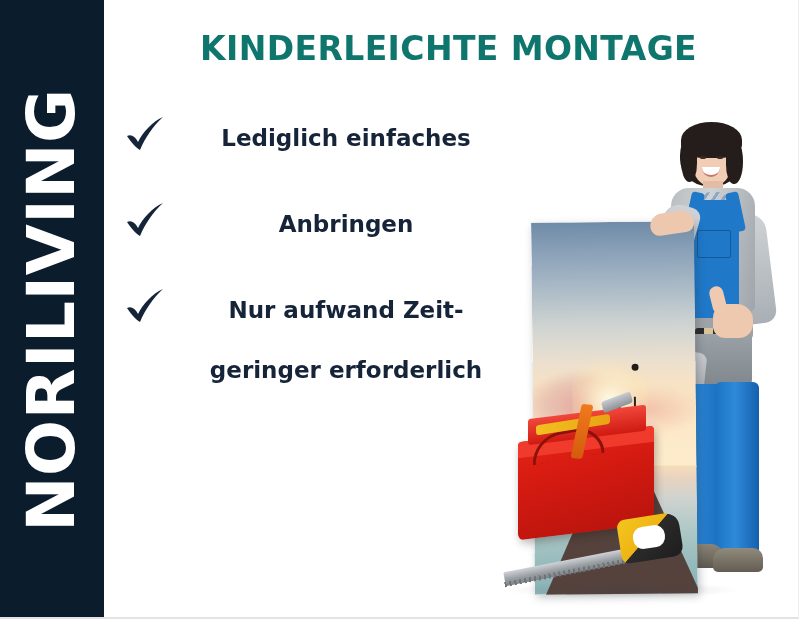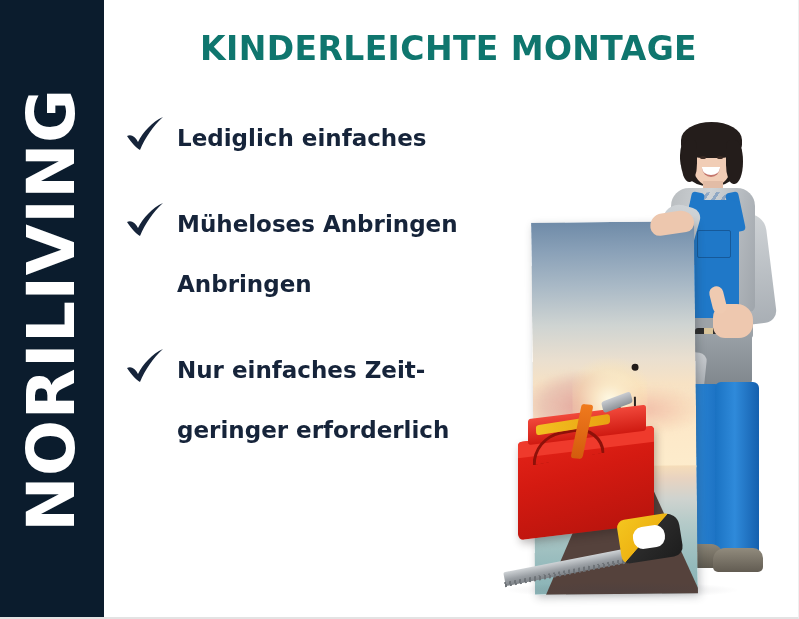--- a/index.html
+++ b/index.html
@@ -90,21 +90,21 @@
     height: 36px;
   }
   .check-icon svg { display: block; }
   .bullet-lines {
     font-family: "DejaVu Sans", sans-serif;
     font-weight: 700;
     font-size: 23px;
     line-height: 60px;
     color: #16243a;
   }
-  .bullet-line { display: block; white-space: nowrap; }
+  .bullet-line { display: block; white-space: nowrap; text-align: center; }
 
   
   .photo {
     position: absolute;
     left: 495px;
     top: 96px;
     width: 304px;
     height: 510px;
   }
 
@@ -536,33 +536,32 @@
       </span>
     </div>
 
     <div class="bullet">
       <span class="check-icon">
         <svg width="42" height="36" viewBox="0 0 42 36">
           <path d="M2 20 C6 18 10 20 13 26 C18 16 27 6 38 1 C28 10 20 22 15 34 C11 32 6 26 2 20 Z" fill="#16243a"></path>
         </svg>
       </span>
       <span class="bullet-lines">
-        <span class="bullet-line">Müheloses Anbringen</span>
         <span class="bullet-line">Anbringen</span>
       </span>
     </div>
 
     <div class="bullet">
       <span class="check-icon">
         <svg width="42" height="36" viewBox="0 0 42 36">
           <path d="M2 20 C6 18 10 20 13 26 C18 16 27 6 38 1 C28 10 20 22 15 34 C11 32 6 26 2 20 Z" fill="#16243a"></path>
         </svg>
       </span>
       <span class="bullet-lines">
-        <span class="bullet-line">Nur einfaches Zeit-</span>
+        <span class="bullet-line">Nur aufwand Zeit-</span>
         <span class="bullet-line">geringer erforderlich</span>
       </span>
     </div>
 
   </div>
 
   <div class="photo">
 
     <div class="ground-shadow"></div>
 

